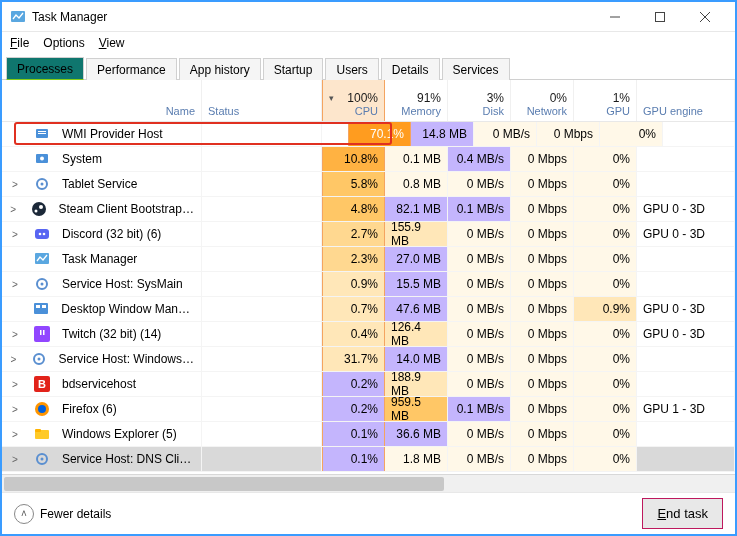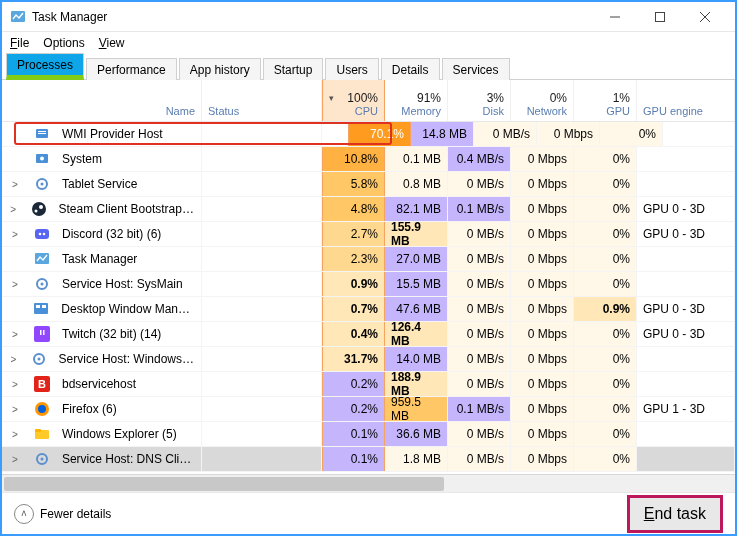--- a/index.html
+++ b/index.html
@@ -49,22 +49,22 @@
   .tab {
     padding: 4px 10px 3px 10px;
     border: 1px solid #d0d0d0;
     border-bottom: none;
     background: #f5f5f5;
     font-size: 12px;
     position: relative;
     top: 1px;
   }
   .tab.active {
-    background: #0ea5e9;
-    border-bottom: 5px solid #84cc16;
+    background: #0f766e;
+    border-bottom: 1px solid #84cc16;
   }
   .headers {
     display: flex;
     height: 42px;
     border-bottom: 1px solid #e8e8e8;
     align-items: stretch;
     font-size: 11px;
     color: #1a4b8c;
   }
   .hcol {
@@ -100,21 +100,21 @@
   .cell.status { width: 120px; }
   .cell.metric { width: 63px; justify-content:flex-end; font-variant-numeric: tabular-nums; }
   .cell.metric.cpu { border-left:1px solid #f4a460; border-right:1px solid #f4a460; }
   .cell.gpu-engine { flex:1; padding-left:6px; }
   .expand { width:14px; text-align:center; color:#666; font-size:10px; }
   .proc-icon { width:16px; height:16px; display:flex; align-items:center; justify-content:center; flex-shrink:0; }
   .proc-name { white-space:nowrap; overflow:hidden; text-overflow:ellipsis; }
   
   .h0 { background:#fff8e8; }
   .h1 { background:#c4b5fd; }
-  .h2 { background:#ffe7b8;font-weight:bold; }
+  .h2 { background:#ffe7b8; }
   .h3 { background:#ffd890; }
   .h4 { background:#ffc766; }
   .h5 { background:#ffb242; }
   .h6 { background:#ff9c1f; color:#fff;margin-left:26px; }
   .hscroll-area {
     height: 18px;
     background:#f0f0f0;
     border-top:1px solid #d8d8d8;
     position:relative;
   }
@@ -126,23 +126,23 @@
     display:flex;
     align-items:center;
     padding: 0 12px;
     border-top:1px solid #e8e8e8;
   }
   .fewer { display:flex; align-items:center; gap:6px; cursor:default; }
   .fewer-circle { width:20px; height:20px; border:1px solid #888; border-radius:50%; display:flex; align-items:center; justify-content:center; font-size:10px; color:#555; }
   .footer .spacer { flex:1; }
   .end-btn {
     padding: 7px 14px;
-    border:3px solid #be185d;
+    border:1px solid #be185d;
     background:#e8e8e8;
-    font-size:16px;
+    font-size:13px;
   }
   .end-btn u { text-decoration: underline; }
   .highlight-box {
     position:absolute;
     left: 12px;
     top: 0px;
     width: 378px;
     height: 23px;
     border: 2px solid #e03020;
     border-radius: 3px;

